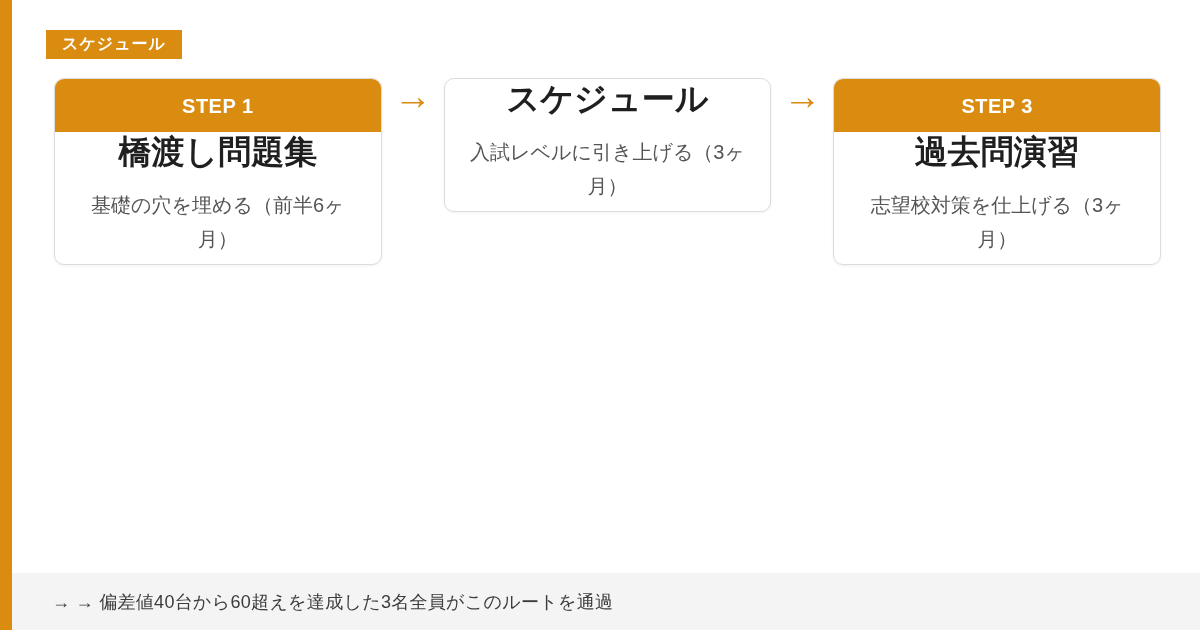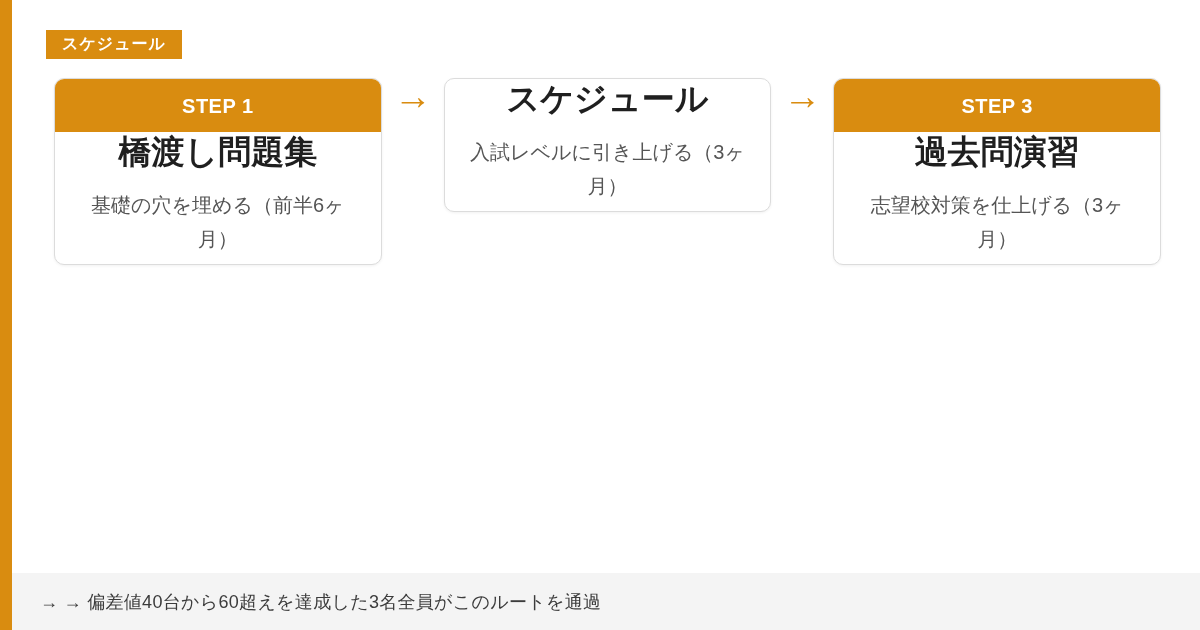--- a/index.html
+++ b/index.html
@@ -103,21 +103,21 @@
     line-height: 1;
     transform: translateY(-1px);
   }
   .footer-bar {
     position: absolute;
     left: 0; right: 0; bottom: 0;
     height: 57px;
     background: var(--footer-bg, #F4F4F4);
     display: flex;
     align-items: center;
-    padding-left: 40px;
+    padding-left: 52px;
     z-index: 2;
   }
   .footer-note {
     margin: 0;
     font-size: 18px;
     color: var(--footer-text, #3C3C3C);
     letter-spacing: 0.3px;
   }
 </style>
 </head>

